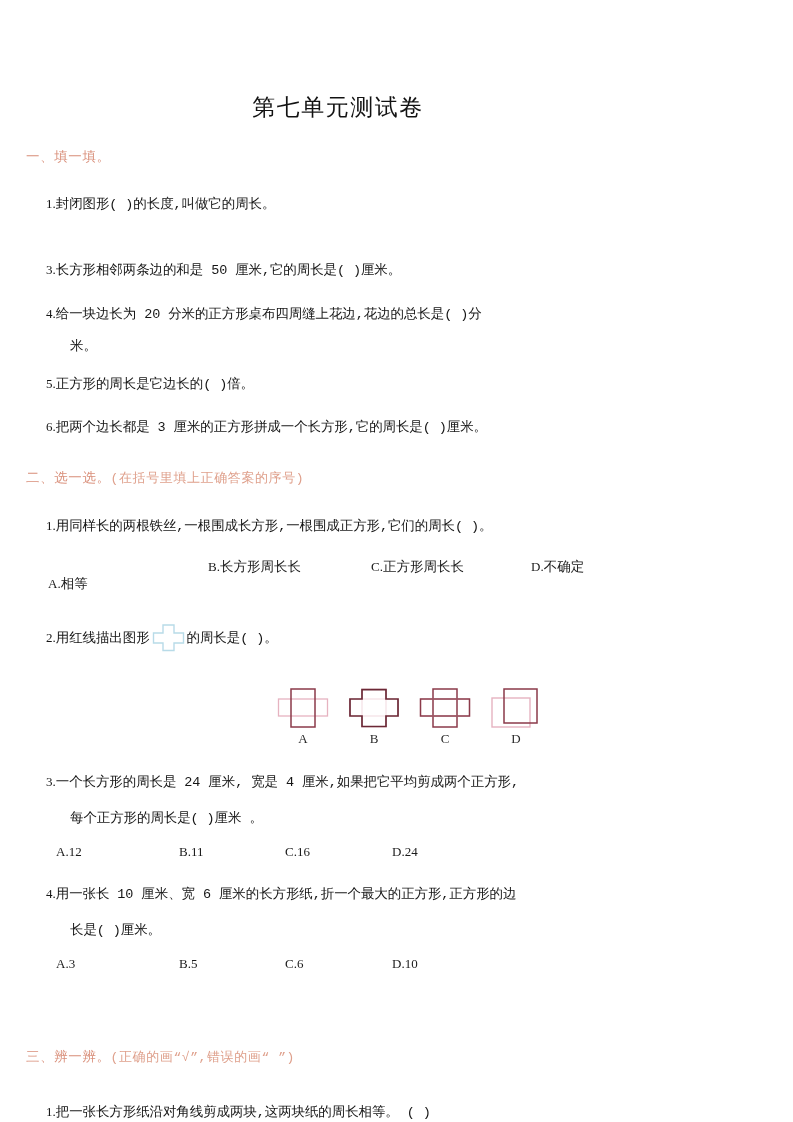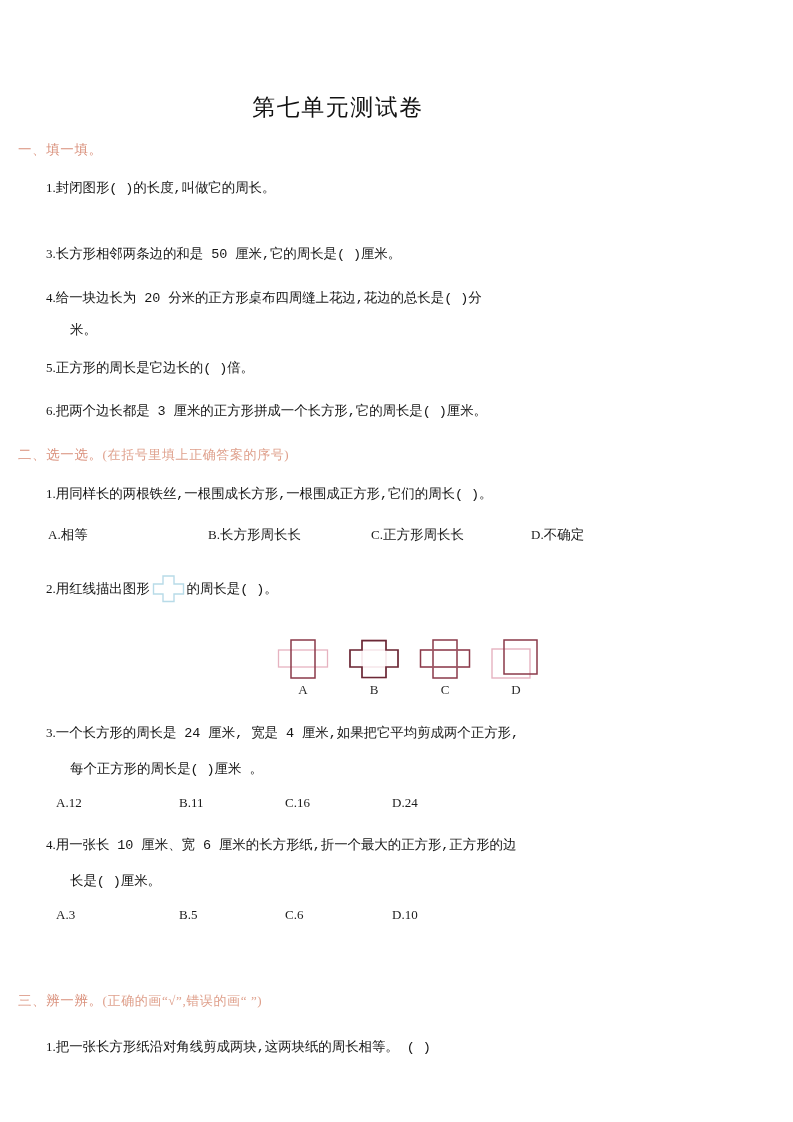--- a/index.html
+++ b/index.html
@@ -33,26 +33,26 @@
     font-weight: 400;
     letter-spacing: 1.5px;
     color: #121212;
     margin: 0;
     padding-top: 94px;
     line-height: 1.2;
   }
 
   
   .section-header {
-    font-family: Liberation Serif, serif;
+    font-family: Liberation Mono, monospace;
     font-size: 13.5px;
     color: #d98f7a;
     letter-spacing: 0.6px;
     padding-left: 14px;
-    margin: 4px;
+    margin: 12px;
     line-height: 1.5;
     white-space: nowrap;
   }
   .section-header .hint {
     font-size: 13px;
     color: #dfa08c;
   }
 
   
   .q {
@@ -95,21 +95,21 @@
     font-size: 13px;
   }
   .opt .txt {
     font-family: "DejaVu Sans", "Liberation Sans", sans-serif;
     font-size: 13.5px;
   }
   .opt .txt.serifnum {
     font-family: "Liberation Serif", "DejaVu Serif", serif;
     font-size: 13px;
   }
-  .options.wide .opt:nth-child(1) { width: 160px; }
+  .options.wide .opt:nth-child(1) { width: 160px; margin-top: 17px; }
   .options.wide .opt:nth-child(2) { width: 163px; }
   .options.wide .opt:nth-child(3) { width: 160px; }
 
   .options.narrow { padding-left: 56px; }
   .options.narrow .opt:nth-child(1) { width: 123px; }
   .options.narrow .opt:nth-child(2) { width: 106px; }
   .options.narrow .opt:nth-child(3) { width: 107px; }
   .sp10 { height: 10px; }
   .sp12 { height: 12px; }
   .sp14 { height: 14px; }

